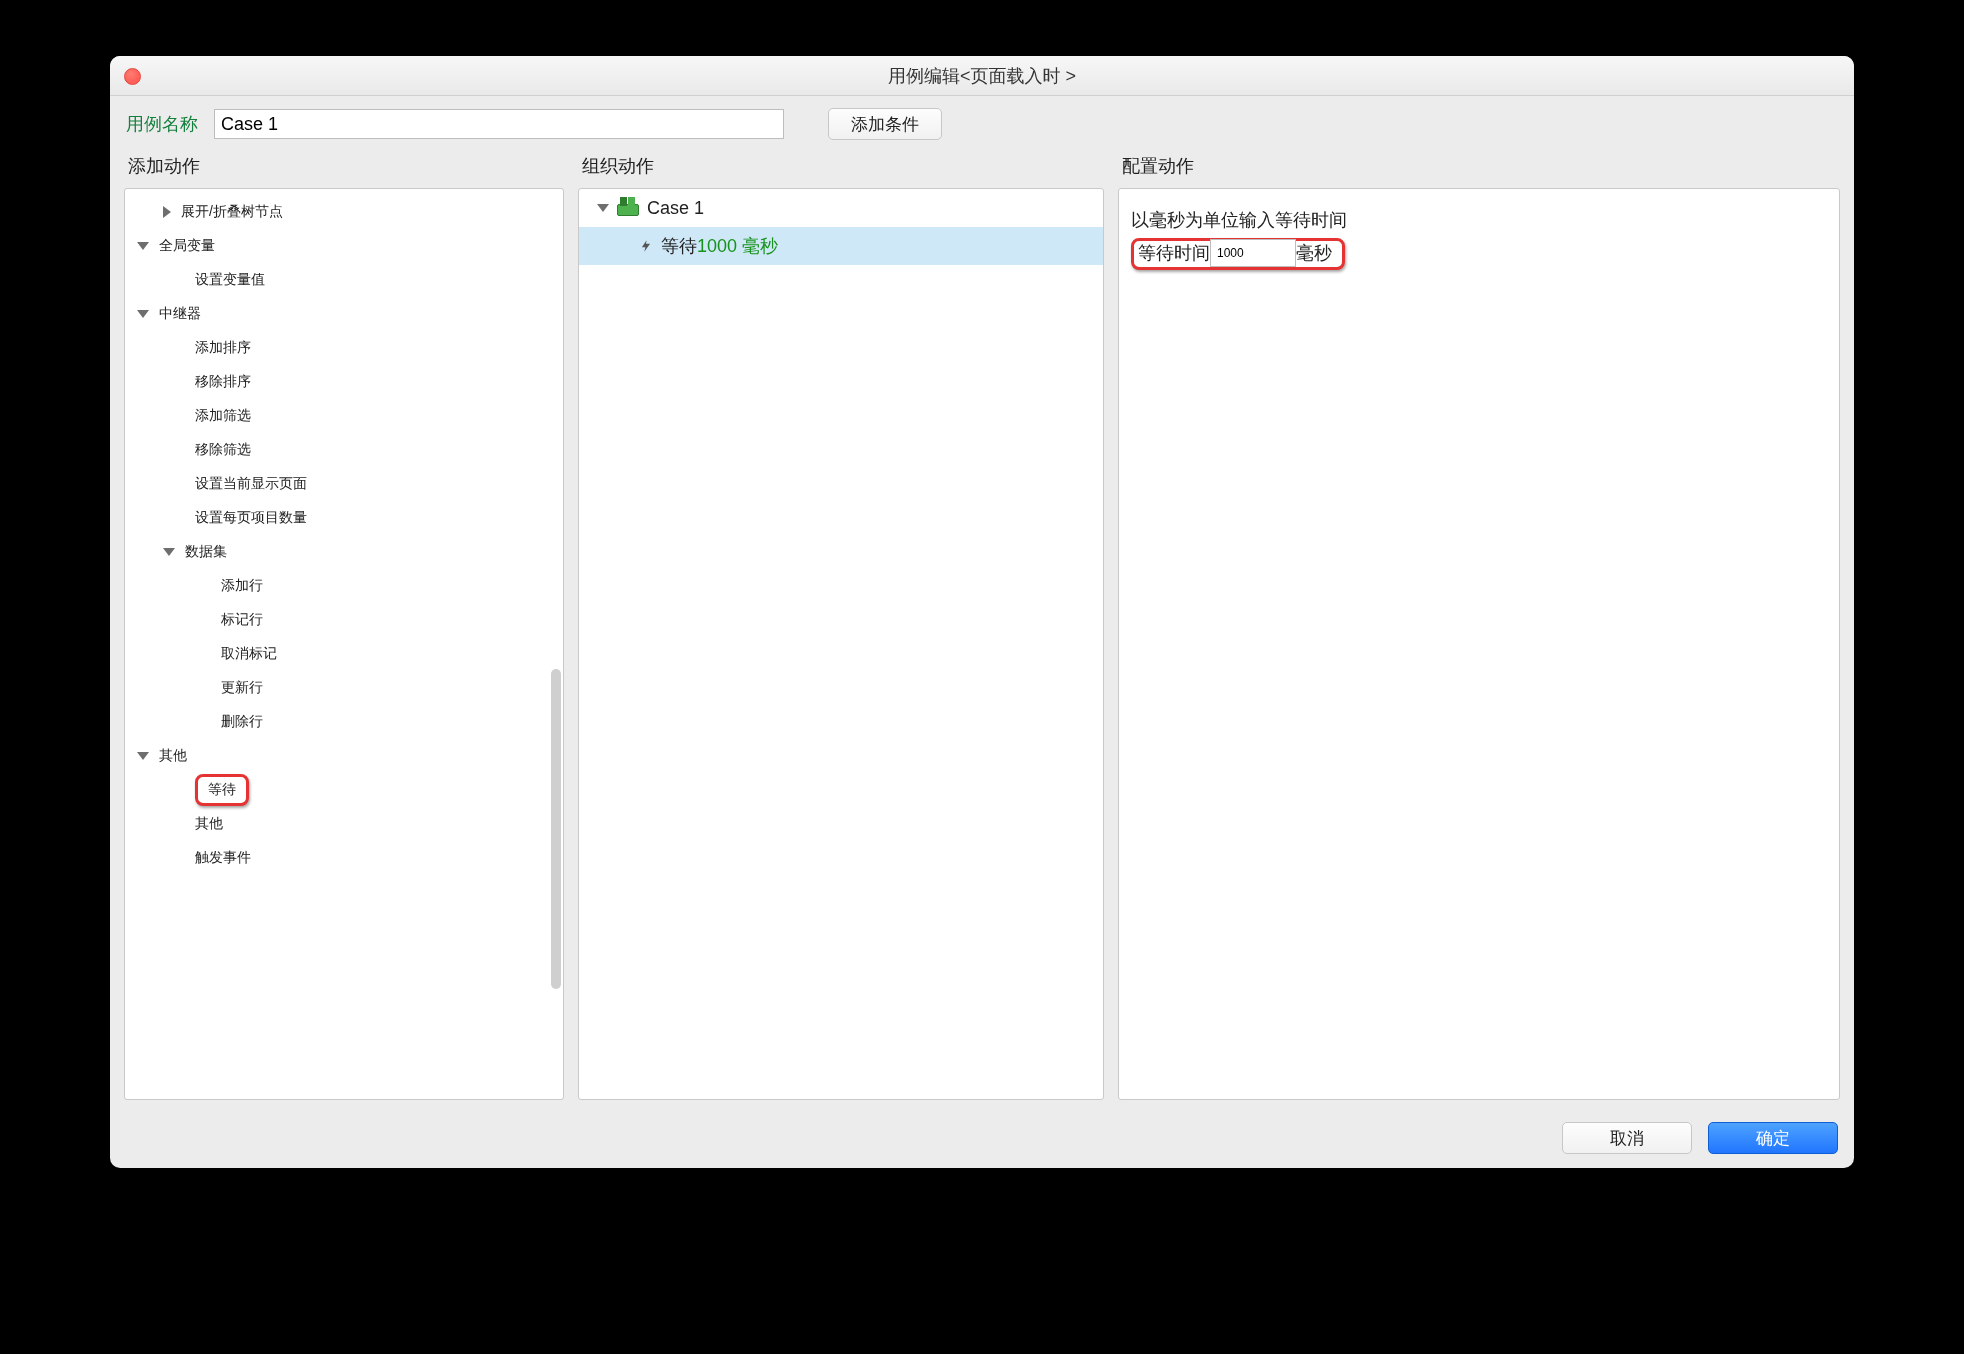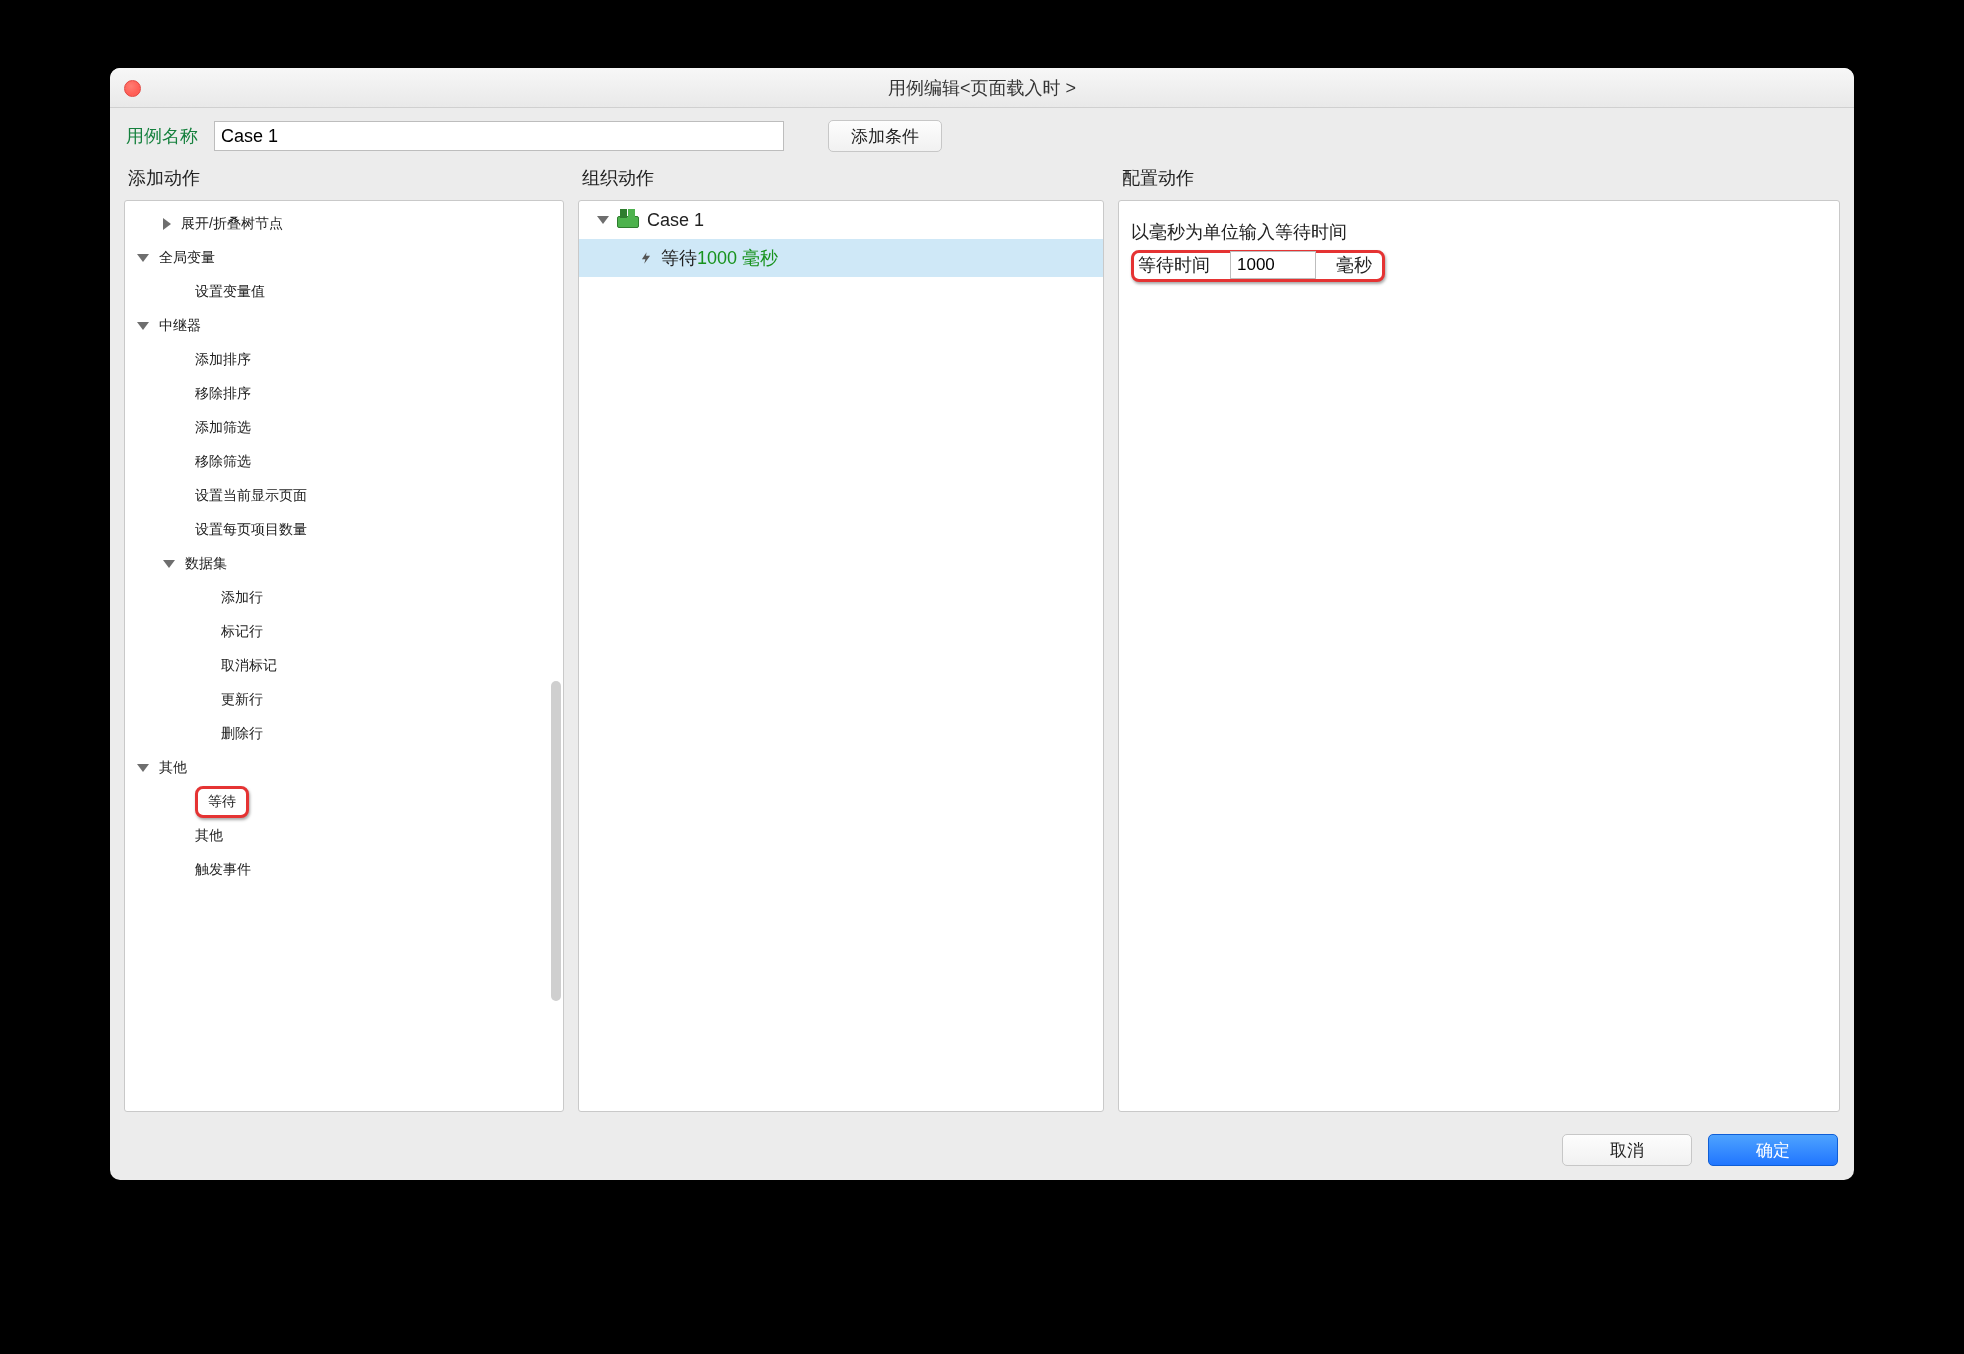--- a/index.html
+++ b/index.html
@@ -8,21 +8,21 @@
       font-family: -apple-system, "Helvetica Neue", Arial, sans-serif;
       font-size: 14px;
       color: #222;
       width: 1964px;
       height: 1354px;
       position: relative;
     }
     .window {
       position: absolute;
       left: 110px;
-      top: 68px;
+      top: 56px;
       width: 1744px;
       height: 1112px;
       background: #ececec;
       border-radius: 10px;
       box-shadow: 0 30px 60px rgba(0,0,0,0.6);
       display: flex;
       flex-direction: column;
       overflow: hidden;
     }
     .titlebar {
@@ -198,29 +198,29 @@
     .green-text { color: #17921d; }
     
     .right-inner {
       padding: 19px 12px;
       font-size: 18px;
     }
     .config-row {
       margin-top: 6px;
       display: inline-flex;
       align-items: center;
-      gap: 20px;
+      gap: 0;
       padding: 2px 10px 4px 4px;
     }
     .config-row .wait-input {
       width: 86px;
       height: 28px;
       border: 1px solid #bdbdbd;
       padding: 0 6px;
-      font-size: 17px;
+      font-size: 12px;
       background:#fff;
     }
     .config-row.highlight-box { border-width:3px; }
     
     .footer {
       display: flex;
       justify-content: flex-end;
       gap: 16px;
       padding: 8px 16px 14px 16px;
     }

